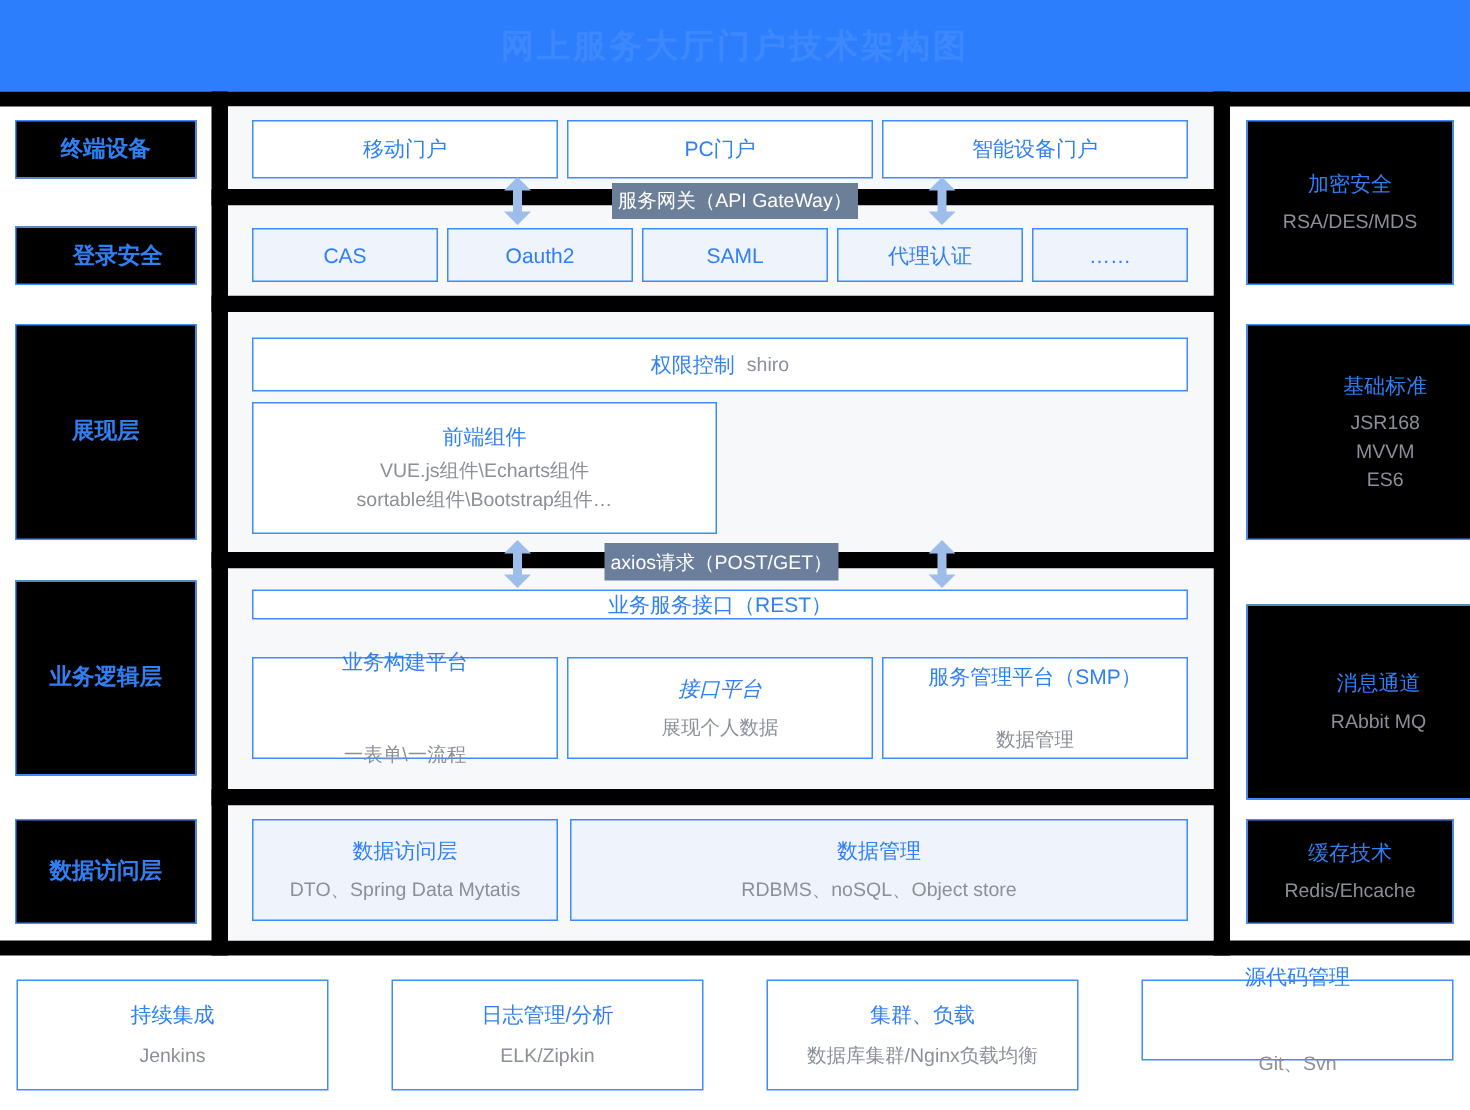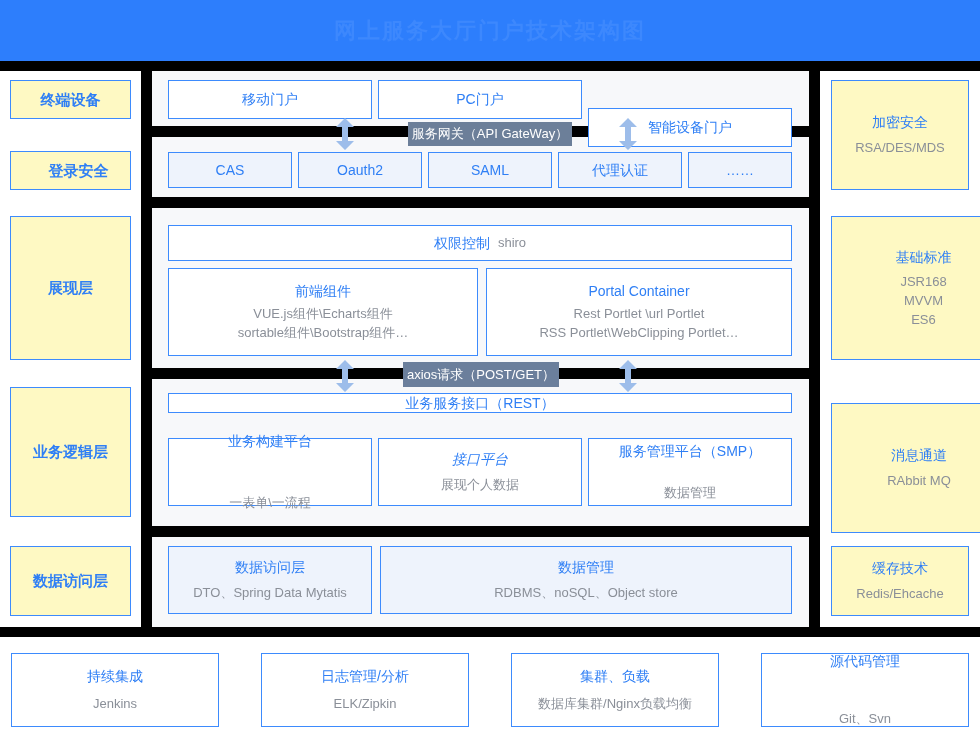--- a/index.html
+++ b/index.html
@@ -30,21 +30,21 @@
     position: absolute;
     border: 1px solid #3d8bfd;
     background: #ffffff;
     display: flex; flex-direction: column;
     align-items: center; justify-content: center;
     text-align: center;
     line-height: 1.45;
   }
   .box .t1 { color: #2f7ff5; font-size: 14px; }
   .box .t2 { color: #8a8f98; font-size: 13px; }
-  .box.fill { background: #fef9c3; }
+  .box.fill { background: #000000; }
   .box.fill-soft { background: #eef3fc; }
 
   .side-label { font-weight: 700; }
   .side-label .t1 { font-size: 15px; font-weight: 700; }
 
   
   .panel { position: absolute; background: #f7f8fa; }
 
   
   .arrow { position: absolute; width: 20px; }
@@ -106,21 +106,21 @@
   <div class="box fill side-label" style="left:10px; top:546px; width:121px; height:70px;">
     <span class="t1">数据访问层</span>
   </div>
 
   <div class="box" style="left:168px; top:80px; width:204px; height:39px;">
     <span class="t1">移动门户</span>
   </div>
   <div class="box" style="left:378px; top:80px; width:204px; height:39px;">
     <span class="t1">PC门户</span>
   </div>
-  <div class="box" style="left:588px; top:80px; width:204px; height:39px;margin-top:28px;">
+  <div class="box" style="left:588px; top:80px; width:204px; height:39px;">
     <span class="t1">智能设备门户</span>
   </div>
 
   <div class="arrow" style="left:335px; top:118px; height:32px;">
     <svg width="20" height="32" viewBox="0 0 20 32">
       <polygon points="10,0 19,9 13,9 13,23 19,23 10,32 1,23 7,23 7,9 1,9" fill="#9dbdea"></polygon>
     </svg>
   </div>
   <div class="arrow" style="left:618px; top:118px; height:32px;">
     <svg width="20" height="32" viewBox="0 0 20 32">
@@ -147,25 +147,20 @@
 
   <div class="box" style="left:168px; top:225px; width:624px; height:36px; flex-direction:row; gap:8px;">
     <span class="t1">权限控制</span>
     <span class="t2">shiro</span>
   </div>
 
   <div class="box" style="left:168px; top:268px; width:310px; height:88px;">
     <span class="t1" style="margin-bottom:4px;">前端组件</span>
     <span class="t2">VUE.js组件\Echarts组件</span>
     <span class="t2">sortable组件\Bootstrap组件…</span>
-  </div>
-  <div class="box" style="left:486px; top:268px; width:306px; height:88px;">
-    <span class="t1" style="margin-bottom:4px;">Portal Container</span>
-    <span class="t2">Rest Portlet \url Portlet</span>
-    <span class="t2">RSS Portlet\WebClipping Portlet…</span>
   </div>
 
   <div class="arrow" style="left:335px; top:360px; height:32px;">
     <svg width="20" height="32" viewBox="0 0 20 32">
       <polygon points="10,0 19,9 13,9 13,23 19,23 10,32 1,23 7,23 7,9 1,9" fill="#9dbdea"></polygon>
     </svg>
   </div>
   <div class="arrow" style="left:618px; top:360px; height:32px;">
     <svg width="20" height="32" viewBox="0 0 20 32">
       <polygon points="10,0 19,9 13,9 13,23 19,23 10,32 1,23 7,23 7,9 1,9" fill="#9dbdea"></polygon>
@@ -222,18 +217,18 @@
     <span class="t2">Jenkins</span>
   </div>
   <div class="box" style="left:261px; top:653px; width:208px; height:74px;">
     <span class="t1" style="margin-bottom:8px;">日志管理/分析</span>
     <span class="t2">ELK/Zipkin</span>
   </div>
   <div class="box" style="left:511px; top:653px; width:208px; height:74px;">
     <span class="t1" style="margin-bottom:8px;">集群、负载</span>
     <span class="t2">数据库集群/Nginx负载均衡</span>
   </div>
-  <div class="box" style="left:761px; top:653px; width:208px; height:74px;gap:31px;">
+  <div class="box" style="left:761px; top:653px; width:208px; height:54px;gap:31px;">
     <span class="t1" style="margin-bottom:8px;">源代码管理</span>
     <span class="t2">Git、Svn</span>
   </div>
 
 </div>
 
 </body></html>

